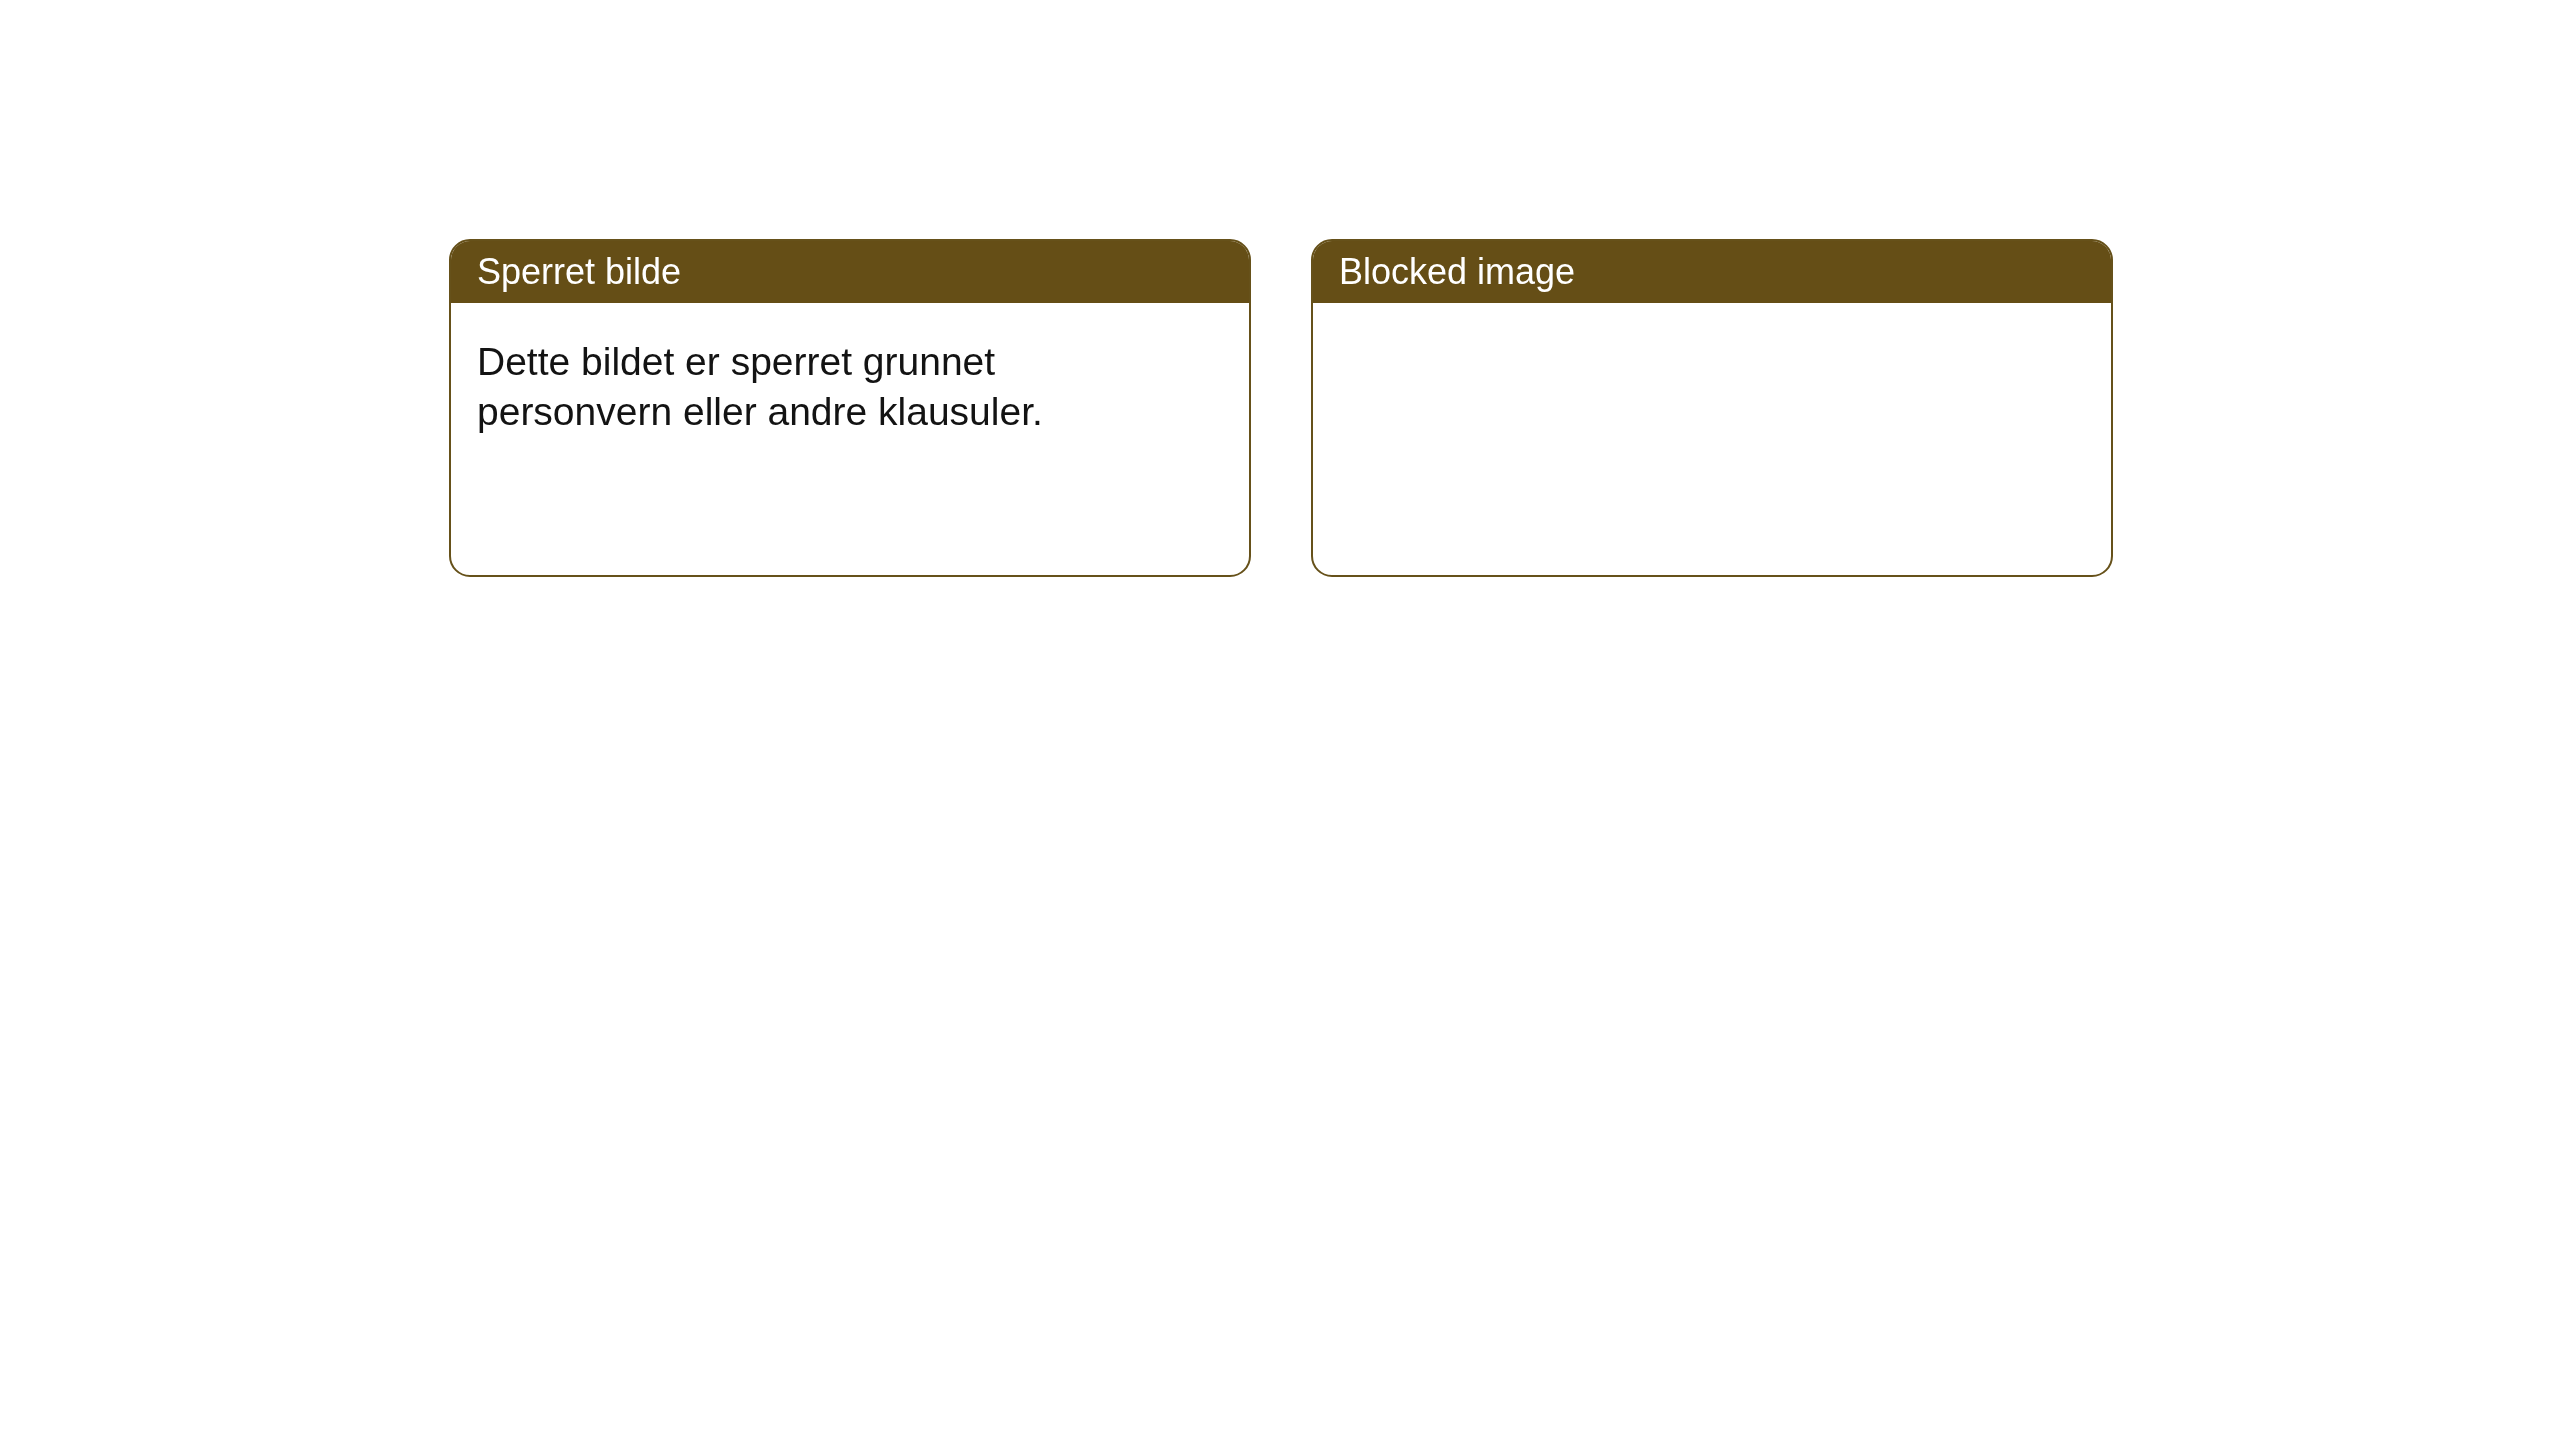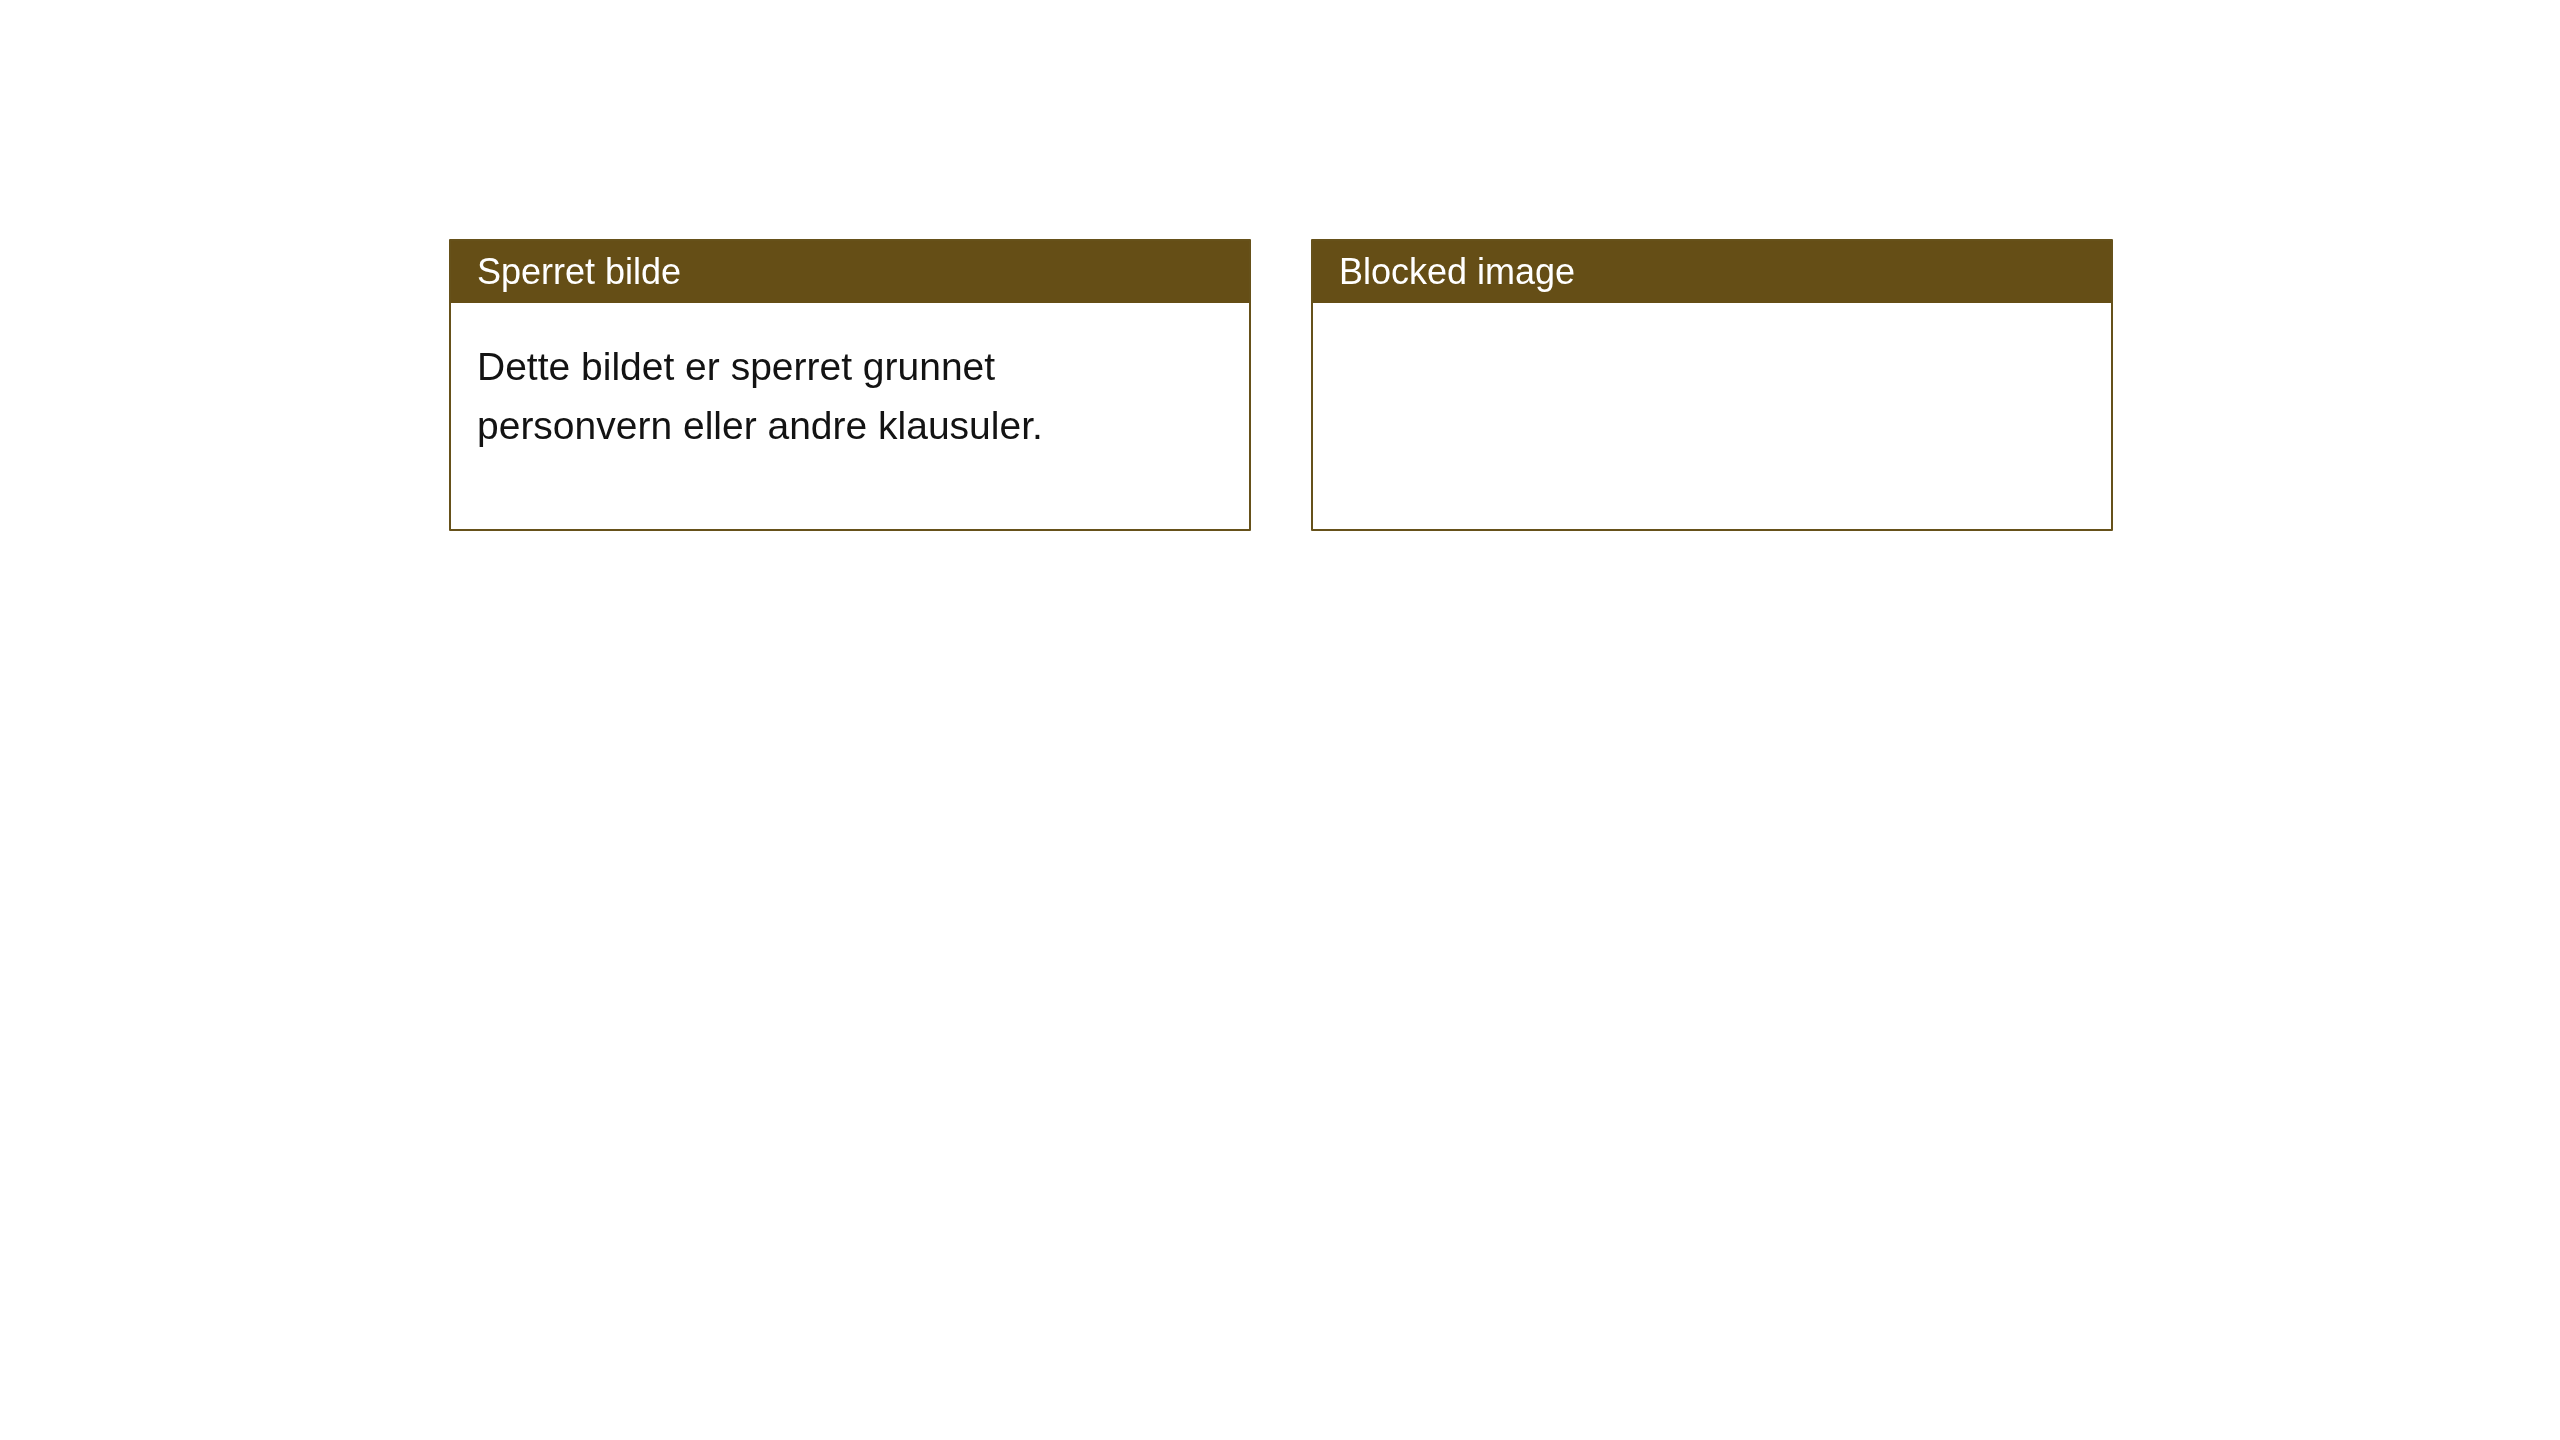--- a/index.html
+++ b/index.html
@@ -11,44 +11,44 @@
   body {
     position: relative;
     width: 2560px;
     height: 1440px;
     overflow: hidden;
   }
   .notice-card {
     position: absolute;
     top: 239px;
     width: 802px;
-    height: 292px;
+    height: 338px;
     box-sizing: border-box;
     background: #ffffff;
     border: 2px solid #66511a;
-    border-radius: 1px;
+    border-radius: 21px;
     overflow: hidden;
   }
   .notice-card.card-left  { left: 449px; }
   .notice-card.card-right { left: 1311px; }
   .card-header {
     height: 62px;
     line-height: 62px;
     padding: 0 26px;
     background: #654e16;
     color: #ffffff;
     font-size: 36px;
     white-space: nowrap;
     overflow: hidden;
   }
   .card-body {
     padding: 34px 26px 0 26px;
     color: #131313;
     font-size: 39px;
-    line-height: 59px;
+    line-height: 50px;
     white-space: pre-line;
   }
 </style>
 </head>
 <body>
 
 <div class="notice-card card-left">
   <div class="card-header">
     <span>Sperret bilde</span>
   </div>

